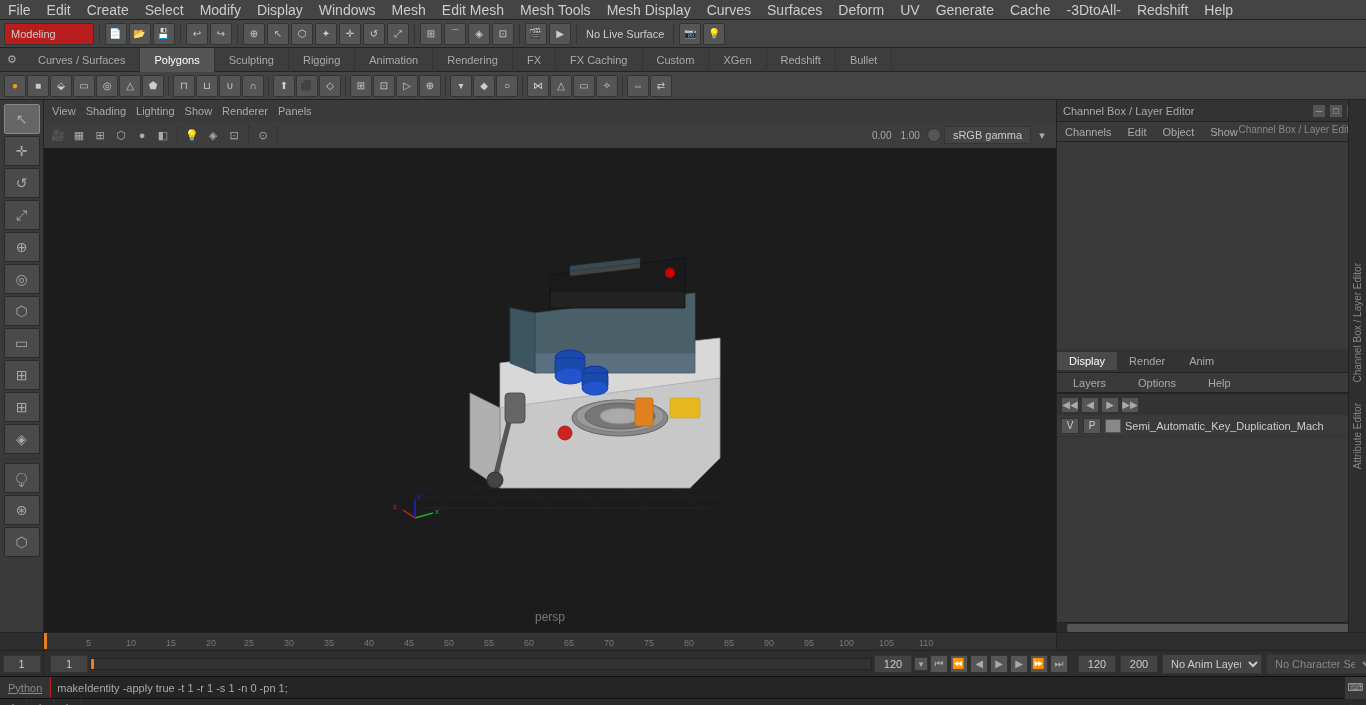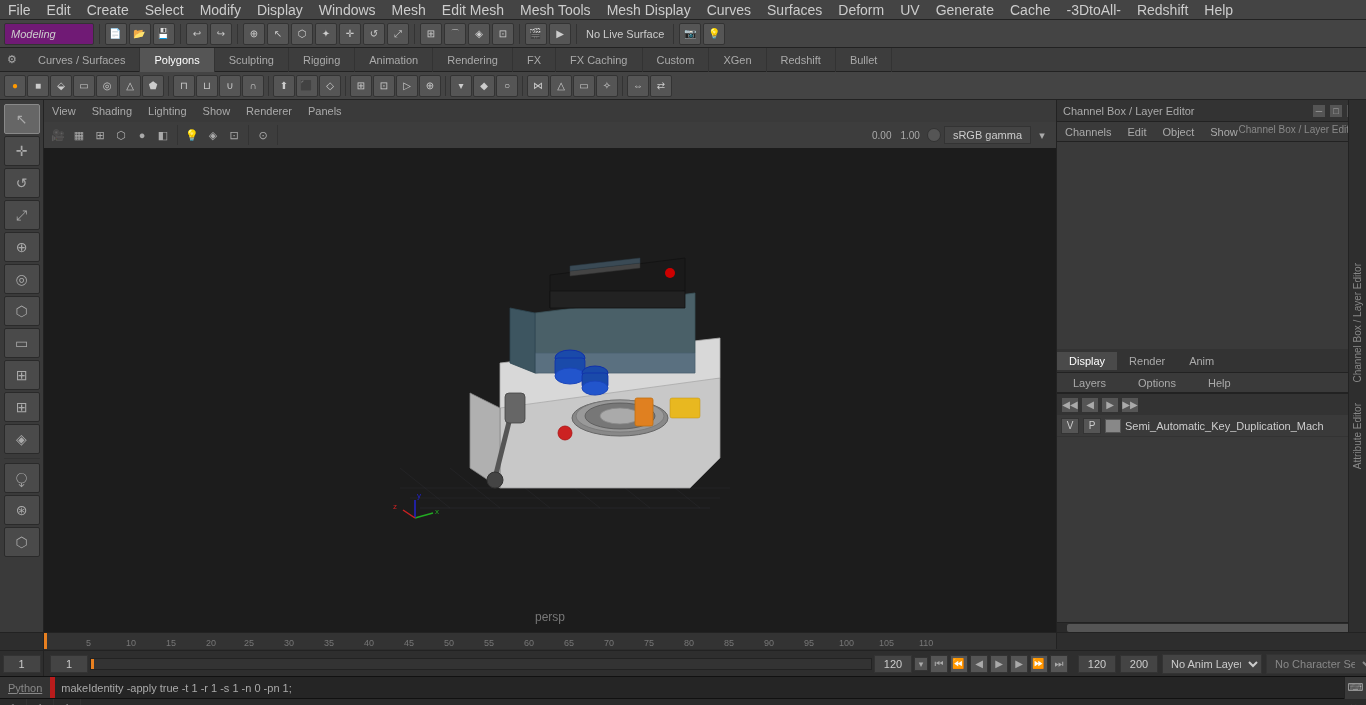--- a/index.html
+++ b/index.html
@@ -53,31 +53,30 @@
       border-radius: 2px;
     }
     .toolbar-separator {
       width: 1px;
       height: 20px;
       background: #333;
       margin: 0 3px;
     }
     .toolbar-dropdown {
       height: 22px;
-      background: #701a75;
+      background: #b91c1c;
       border: 1px solid #333;
       color: #ccc;
       font-size: 11px;
       padding: 0 6px;
       display: flex;
       align-items: center;
       cursor: pointer;
       border-radius: 2px;
       min-width: 90px;
-      font-style: italic;
     }
 
     
     #tab-bar {
       height: 24px;
       background: #3d3d3d;
       display: flex;
       align-items: center;
       border-bottom: 1px solid #222;
     }
@@ -158,21 +157,21 @@
     #viewport-header {
       position: absolute;
       top: 0;
       left: 0;
       right: 0;
       height: 22px;
       background: #3a3a3a;
       display: flex;
       align-items: center;
       padding: 0 8px;
-      gap: 16px;
+      gap: 10px;
       z-index: 10;
     }
     .viewport-menu-item {
       font-size: 11px;
       color: #aaa;
       cursor: pointer;
     }
 
     #viewport-toolbar {
       position: absolute;
@@ -424,21 +423,21 @@
       border-top: 1px solid #111;
     }
     .cmd-label {
       padding: 0 8px;
       font-size: 11px;
       color: #888;
       background: #333;
       height: 100%;
       display: flex;
       align-items: center;
-      border-right: 5px solid #b91c1c;
+      border-right: 1px solid #b91c1c;
       text-decoration: underline;
     }
     #cmd-input {
       flex: 1;
       height: 100%;
       background: #252525;
       border: none;
       color: #aaa;
       font-size: 11px;
       padding: 0 6px;

